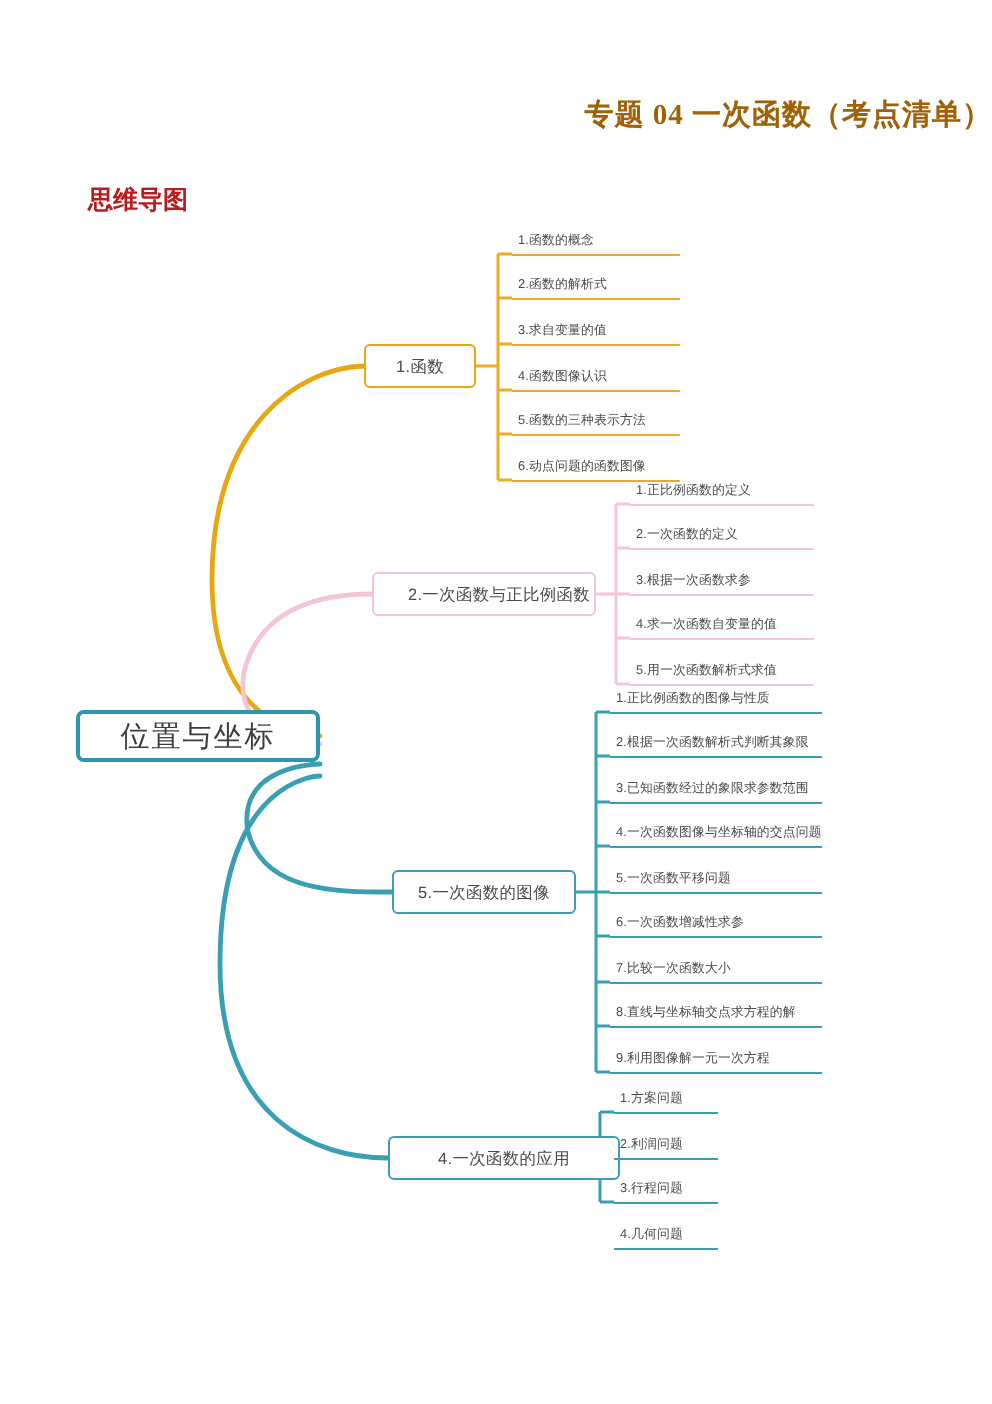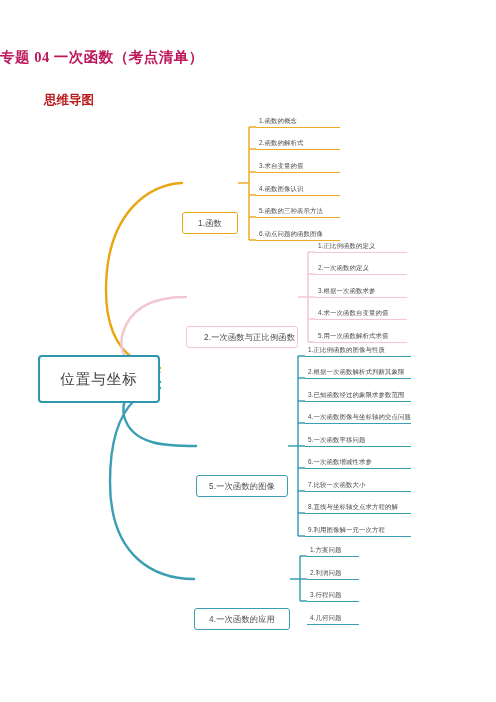--- a/index.html
+++ b/index.html
@@ -20,26 +20,26 @@
     inset: 0;
     background: #fff;
   }
 
   
   .doc-title {
     position: absolute;
     left: 0;
     top: 48px;
     width: 496px;
-    text-align: left;
+    text-align: right;
     font-family: "Liberation Serif", "DejaVu Serif", serif;
     font-weight: bold;
     font-size: 14.5px;
     letter-spacing: 0.5px;
-    color: #be185d;
+    color: #a16207;
   }
   .doc-subtitle {
     position: absolute;
     left: 44px;
     top: 92px;
     font-family: "Liberation Serif", "DejaVu Serif", serif;
     font-weight: bold;
     font-size: 12.5px;
     color: #b91c1c;
   }
@@ -69,40 +69,39 @@
     display: flex;
     align-items: center;
     justify-content: center;
     white-space: nowrap;
   }
 
   .root-node {
     left: 38px;
     top: 245px;
     width: 122px;
-    height: 48px;
+    height: 26px;
     border: 2.2px solid #2f95ab;
     border-radius: 4px;
     font-size: 14.5px;
     color: #3d3d3d;
     letter-spacing: 1px;
   }
 
   .branch-node {
     border-radius: 3px;
     font-size: 8.2px;
     padding: 0 5px;
     color: #4a4a4a;
     letter-spacing: 0.2px;
-    margin-top: 40px;
   }
   .branch-1 { left: 182px; top: 62px;  width: 56px;  height: 22px; border: 1.3px solid #e8a711; }
   .branch-2 { left: 186px; top: 176px; width: 112px; height: 22px; border: 1.3px solid #f3c7d1; padding-left: 20px; }
   .branch-3 { left: 196px; top: 325px; width: 92px;  height: 22px; border: 1.3px solid #3a9fb2; }
-  .branch-4 { left: 194px; top: 458px; width: 96px;  height: 22px; border: 1.3px solid #3a9fb2; }
+  .branch-4 { left: 194px; top: 458px; width: 116px;  height: 22px; border: 1.3px solid #3a9fb2; }
 
   
   .leaf {
     position: absolute;
     box-sizing: border-box;
     font-size: 6.4px;
     line-height: 1;
     color: #4a4a4a;
     white-space: nowrap;
     padding: 0 2px 2.5px 3px;

